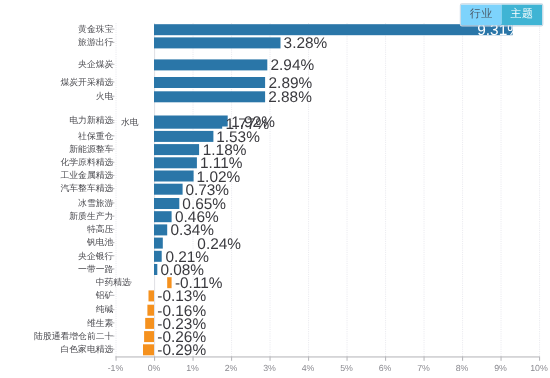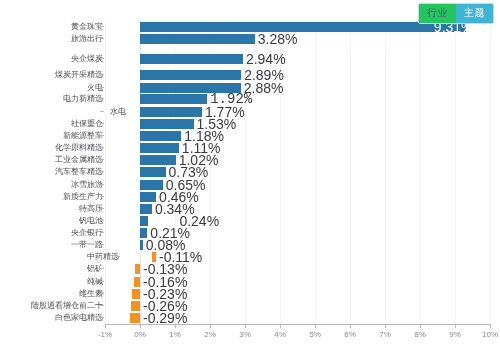--- a/index.html
+++ b/index.html
@@ -28,21 +28,21 @@
   }
   .toggle-btn {
     font-size: 10px;
     line-height: 1;
     padding: 4px 8px 5px 8px;
     cursor: pointer;
     user-select: none;
     letter-spacing: 0.5px;
   }
   .toggle-btn.inactive {
-    background: #22c55e;
+    background: #7dd3fc;
     color: #4a5a68;
   }
   .toggle-btn.active {
     background: #3fb4d4;
     color: #ffffff;
   }
 
   
   #chart {
     position: absolute;
@@ -207,21 +207,21 @@
       <div class="cat-tick"></div>
       <div class="bar pos" style="left: 140px; width: 101.15px;"></div>
       <div class="val-label" style="left: 244.15px;">2.89%</div>
     </div>
     <div class="row" style="top: 81.6px;">
       <div class="cat-label">火电</div>
       <div class="cat-tick"></div>
       <div class="bar pos" style="left: 140px; width: 100.8px;"></div>
       <div class="val-label" style="left: 243.8px;">2.88%</div>
     </div>
-    <div class="row" style="top: 93px; font-family: Liberation Mono, monospace;">
+    <div class="row" style="top: 104px;">
       <div class="cat-label">电力新精选</div>
       <div class="cat-tick"></div>
       <div class="bar pos" style="left: 140px; width: 67.2px;"></div>
       <div class="val-label" style="left: 210.2px;">1.92%</div>
     </div>
     <div class="row" style="top: 105.84px; padding-left: 23px;">
       <div class="cat-label">水电</div>
       <div class="cat-tick"></div>
       <div class="bar pos" style="left: 140px; width: 61.95px;"></div>
       <div class="val-label" style="left: 204.95px;">1.77%</div>

